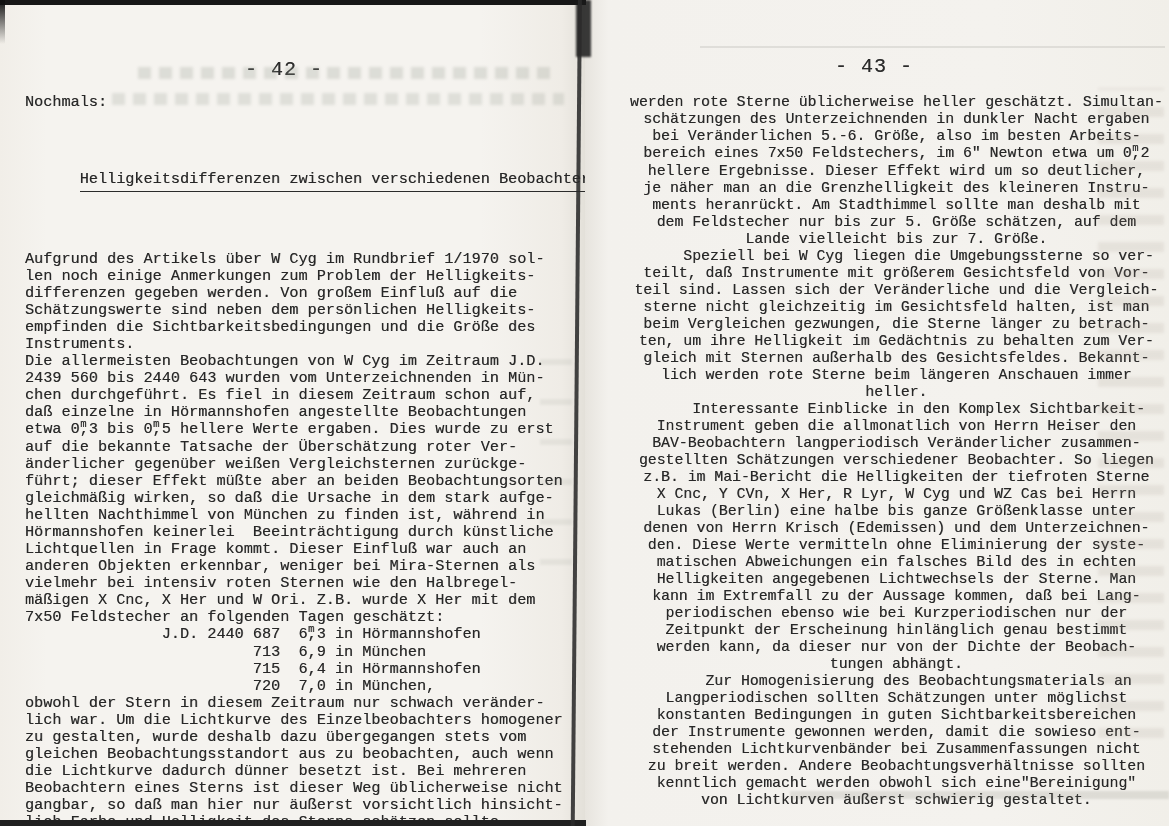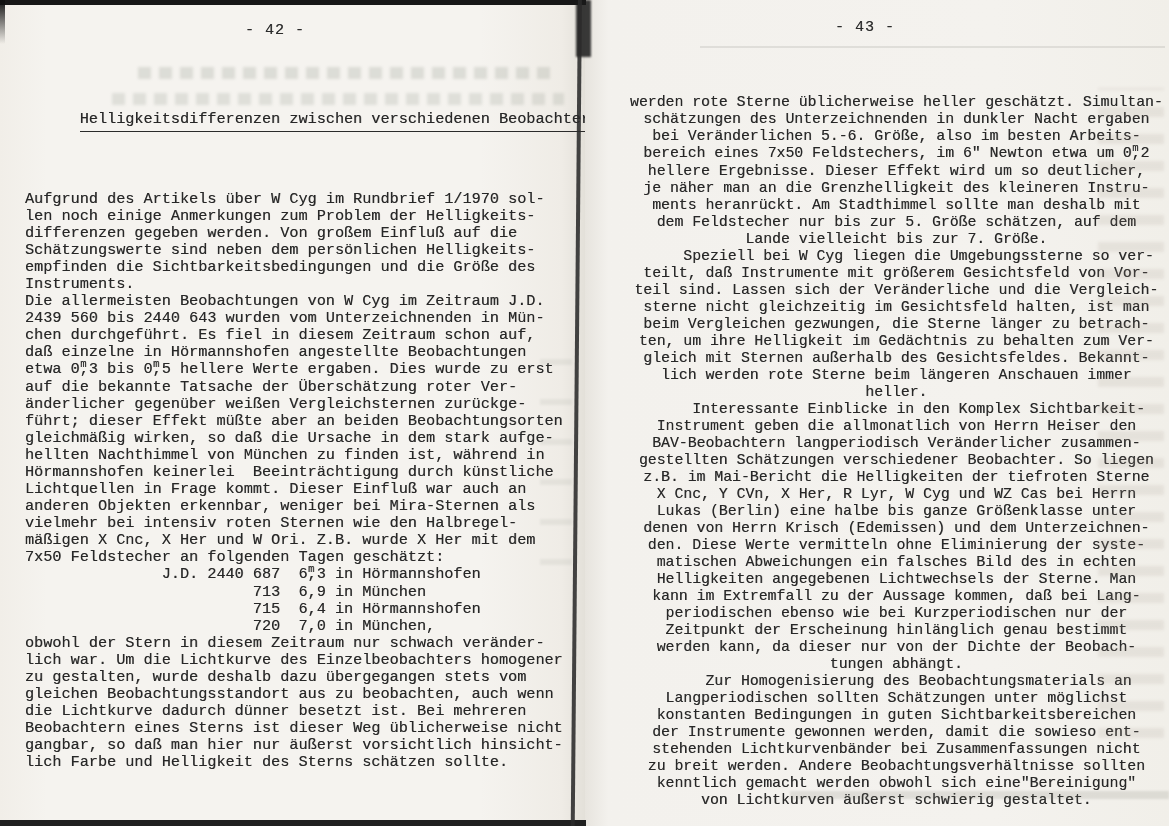--- a/index.html
+++ b/index.html
@@ -12,22 +12,23 @@
   .page-left{
     left:0;width:585px;
     background:linear-gradient(90deg,#f1eee8 0%,#f5f3ef 8%,#f5f3ef 82%,#efece6 96%,#e3e0d9 100%);
   }
   .page-right{
     left:585px;width:584px;
     background:linear-gradient(90deg,#e7e4de 0%,#f3f1ed 4%,#f4f2ee 70%,#f1efe9 100%);
     text-align:center;
   }
   .pagenum{
-    position:absolute;font-size:15px;color:#2b2b2b;letter-spacing:1px;
+    position:absolute;font-size:20px;color:#2b2b2b;letter-spacing:1px;
     text-shadow:0.3px 0.3px 0.4px rgba(30,30,30,.55);
+    margin-top:36px;
   }
   .textblock{
     position:absolute;white-space:pre;color:#272727;
     text-shadow:0.35px 0.35px 0.4px rgba(35,35,35,.5);
   }
   .tb-left{left:25px;top:60px;font-size:15.2px;line-height:17px;}
   .tb-right{left:45px;top:60px;font-size:14.8px;line-height:17px;}
   .tl{min-height:17px;}
   .lead{margin-bottom:9px;}
   .heading{display:inline-block;border-bottom:1.6px solid #2b2b2b;padding-bottom:2.5px;margin-bottom:8px;}
@@ -49,20 +50,21 @@
       background:repeating-linear-gradient(0deg,rgba(165,152,140,.4) 0 10px,rgba(165,152,140,0) 10px 27px);}
   .g5{left:700px;top:46px;width:465px;height:2px;background:rgba(120,118,112,.16);filter:blur(.5px);}
   .g6{left:790px;top:791px;width:379px;height:8px;background:rgba(130,127,118,.18);filter:blur(1px);}
 </style>
 </head>
 <body>
 
 <div class="page page-left">
   <div class="pagenum" style="left:245px;top:22px">- 42 -</div>
   <div class="textblock tb-left">
+    <div class="tl lead">Nochmals:</div>
     <div>
       <span class="heading">Helligkeitsdifferenzen zwischen verschiedenen Beobachtern</span>
     </div>
     <div><div class="tl">Aufgrund des Artikels über W Cyg im Rundbrief 1/1970 sol-</div><div class="tl">len noch einige Anmerkungen zum Problem der Helligkeits-</div><div class="tl">differenzen gegeben werden. Von großem Einfluß auf die</div><div class="tl">Schätzungswerte sind neben dem persönlichen Helligkeits-</div><div class="tl">empfinden die Sichtbarkeitsbedingungen und die Größe des</div><div class="tl">Instruments.</div><div class="tl">Die allermeisten Beobachtungen von W Cyg im Zeitraum J.D.</div><div class="tl">2439 560 bis 2440 643 wurden vom Unterzeichnenden in Mün-</div><div class="tl">chen durchgeführt. Es fiel in diesem Zeitraum schon auf,</div><div class="tl">daß einzelne in Hörmannshofen angestellte Beobachtungen</div><div class="tl">etwa 0<span class="supm">m</span>,3 bis 0<span class="supm">m</span>,5 hellere Werte ergaben. Dies wurde zu erst</div><div class="tl">auf die bekannte Tatsache der Überschätzung roter Ver-</div><div class="tl">änderlicher gegenüber weißen Vergleichsternen zurückge-</div><div class="tl">führt; dieser Effekt müßte aber an beiden Beobachtungsorten</div><div class="tl">gleichmäßig wirken, so daß die Ursache in dem stark aufge-</div><div class="tl">hellten Nachthimmel von München zu finden ist, während in</div><div class="tl">Hörmannshofen keinerlei  Beeinträchtigung durch künstliche</div><div class="tl">Lichtquellen in Frage kommt. Dieser Einfluß war auch an</div><div class="tl">anderen Objekten erkennbar, weniger bei Mira-Sternen als</div><div class="tl">vielmehr bei intensiv roten Sternen wie den Halbregel-</div><div class="tl">mäßigen X Cnc, X Her und W Ori. Z.B. wurde X Her mit dem</div><div class="tl">7x50 Feldstecher an folgenden Tagen geschätzt:</div><div class="tl">               J.D. 2440 687  6<span class="supm">m</span>,3 in Hörmannshofen</div><div class="tl">                         713  6,9 in München</div><div class="tl">                         715  6,4 in Hörmannshofen</div><div class="tl">                         720  7,0 in München,</div><div class="tl">obwohl der Stern in diesem Zeitraum nur schwach veränder-</div><div class="tl">lich war. Um die Lichtkurve des Einzelbeobachters homogener</div><div class="tl">zu gestalten, wurde deshalb dazu übergegangen stets vom</div><div class="tl">gleichen Beobachtungsstandort aus zu beobachten, auch wenn</div><div class="tl">die Lichtkurve dadurch dünner besetzt ist. Bei mehreren</div><div class="tl">Beobachtern eines Sterns ist dieser Weg üblicherweise nicht</div><div class="tl">gangbar, so daß man hier nur äußerst vorsichtlich hinsicht-</div><div class="tl">lich Farbe und Helligkeit des Sterns schätzen sollte.</div></div>
   </div>
   <div class="ghost ghost-line g1"></div>
   <div class="ghost ghost-line g2"></div>
   <div class="ghost g3"></div>
 </div>
 

